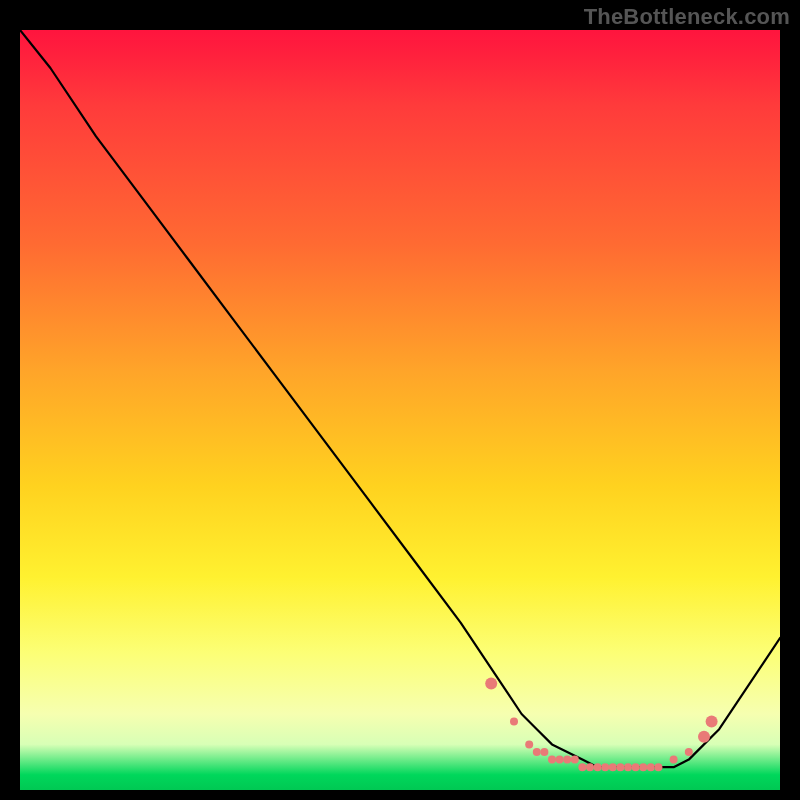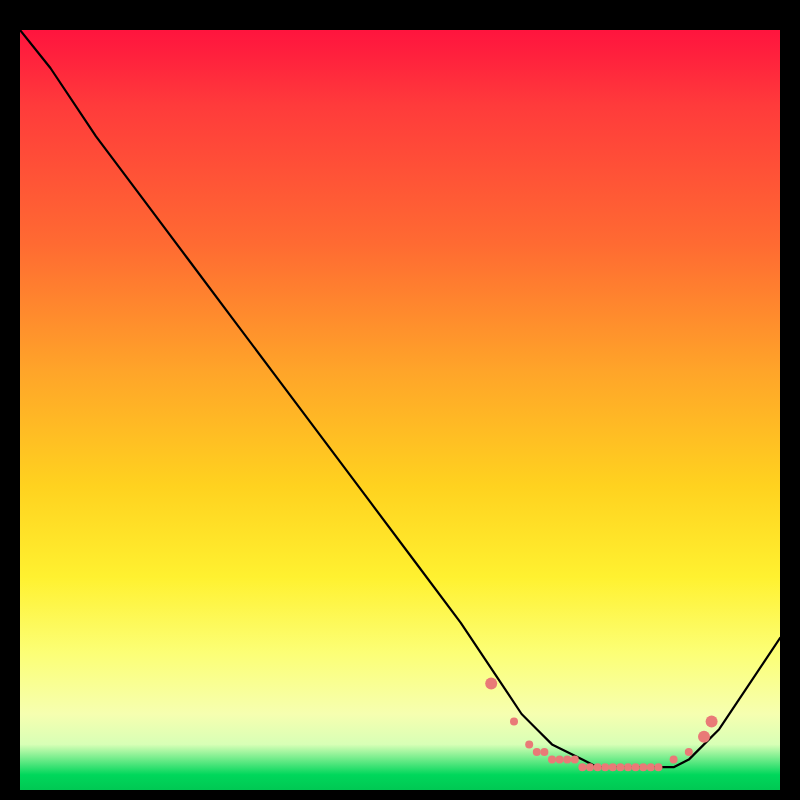--- a/index.html
+++ b/index.html
@@ -68,20 +68,21 @@
   }
   .curve circle.dot {
     fill: #e97a77;
     stroke: none;
   }
 </style>
 </head>
 <body>
 
 <div class="frame">
+  <div class="watermark">TheBottleneck.com</div>
   <div class="plot-area">
     <div class="gradient-bg"></div>
     <svg class="curve" viewBox="0 0 760 760" preserveAspectRatio="none">
       <path id="curve-path" d="M0.0 0.0 L30.4 38.0 L76.0 106.4 L121.6 167.2 L167.2 228.0 L212.8 288.8 L258.4 349.6 L304.0 410.4 L349.6 471.2 L395.2 532.0 L440.8 592.8 L471.2 638.4 L501.6 684.0 L516.8 699.2 L532.0 714.4 L547.2 722.0 L562.4 729.6 L577.6 737.2 L592.8 737.2 L608.0 737.2 L623.2 737.2 L638.4 737.2 L653.6 737.2 L668.8 729.6 L684.0 714.4 L699.2 699.2 L714.4 676.4 L729.6 653.6 L744.8 630.8 L760.0 608.0"></path>
       <g id="dots">
           <circle class="dot" cx="471.2" cy="653.6" r="6"></circle>
           <circle class="dot" cx="494.0" cy="691.6" r="4"></circle>
           <circle class="dot" cx="509.2" cy="714.4" r="4"></circle>
           <circle class="dot" cx="516.8" cy="722.0" r="4"></circle>
           <circle class="dot" cx="524.4" cy="722.0" r="4"></circle>

